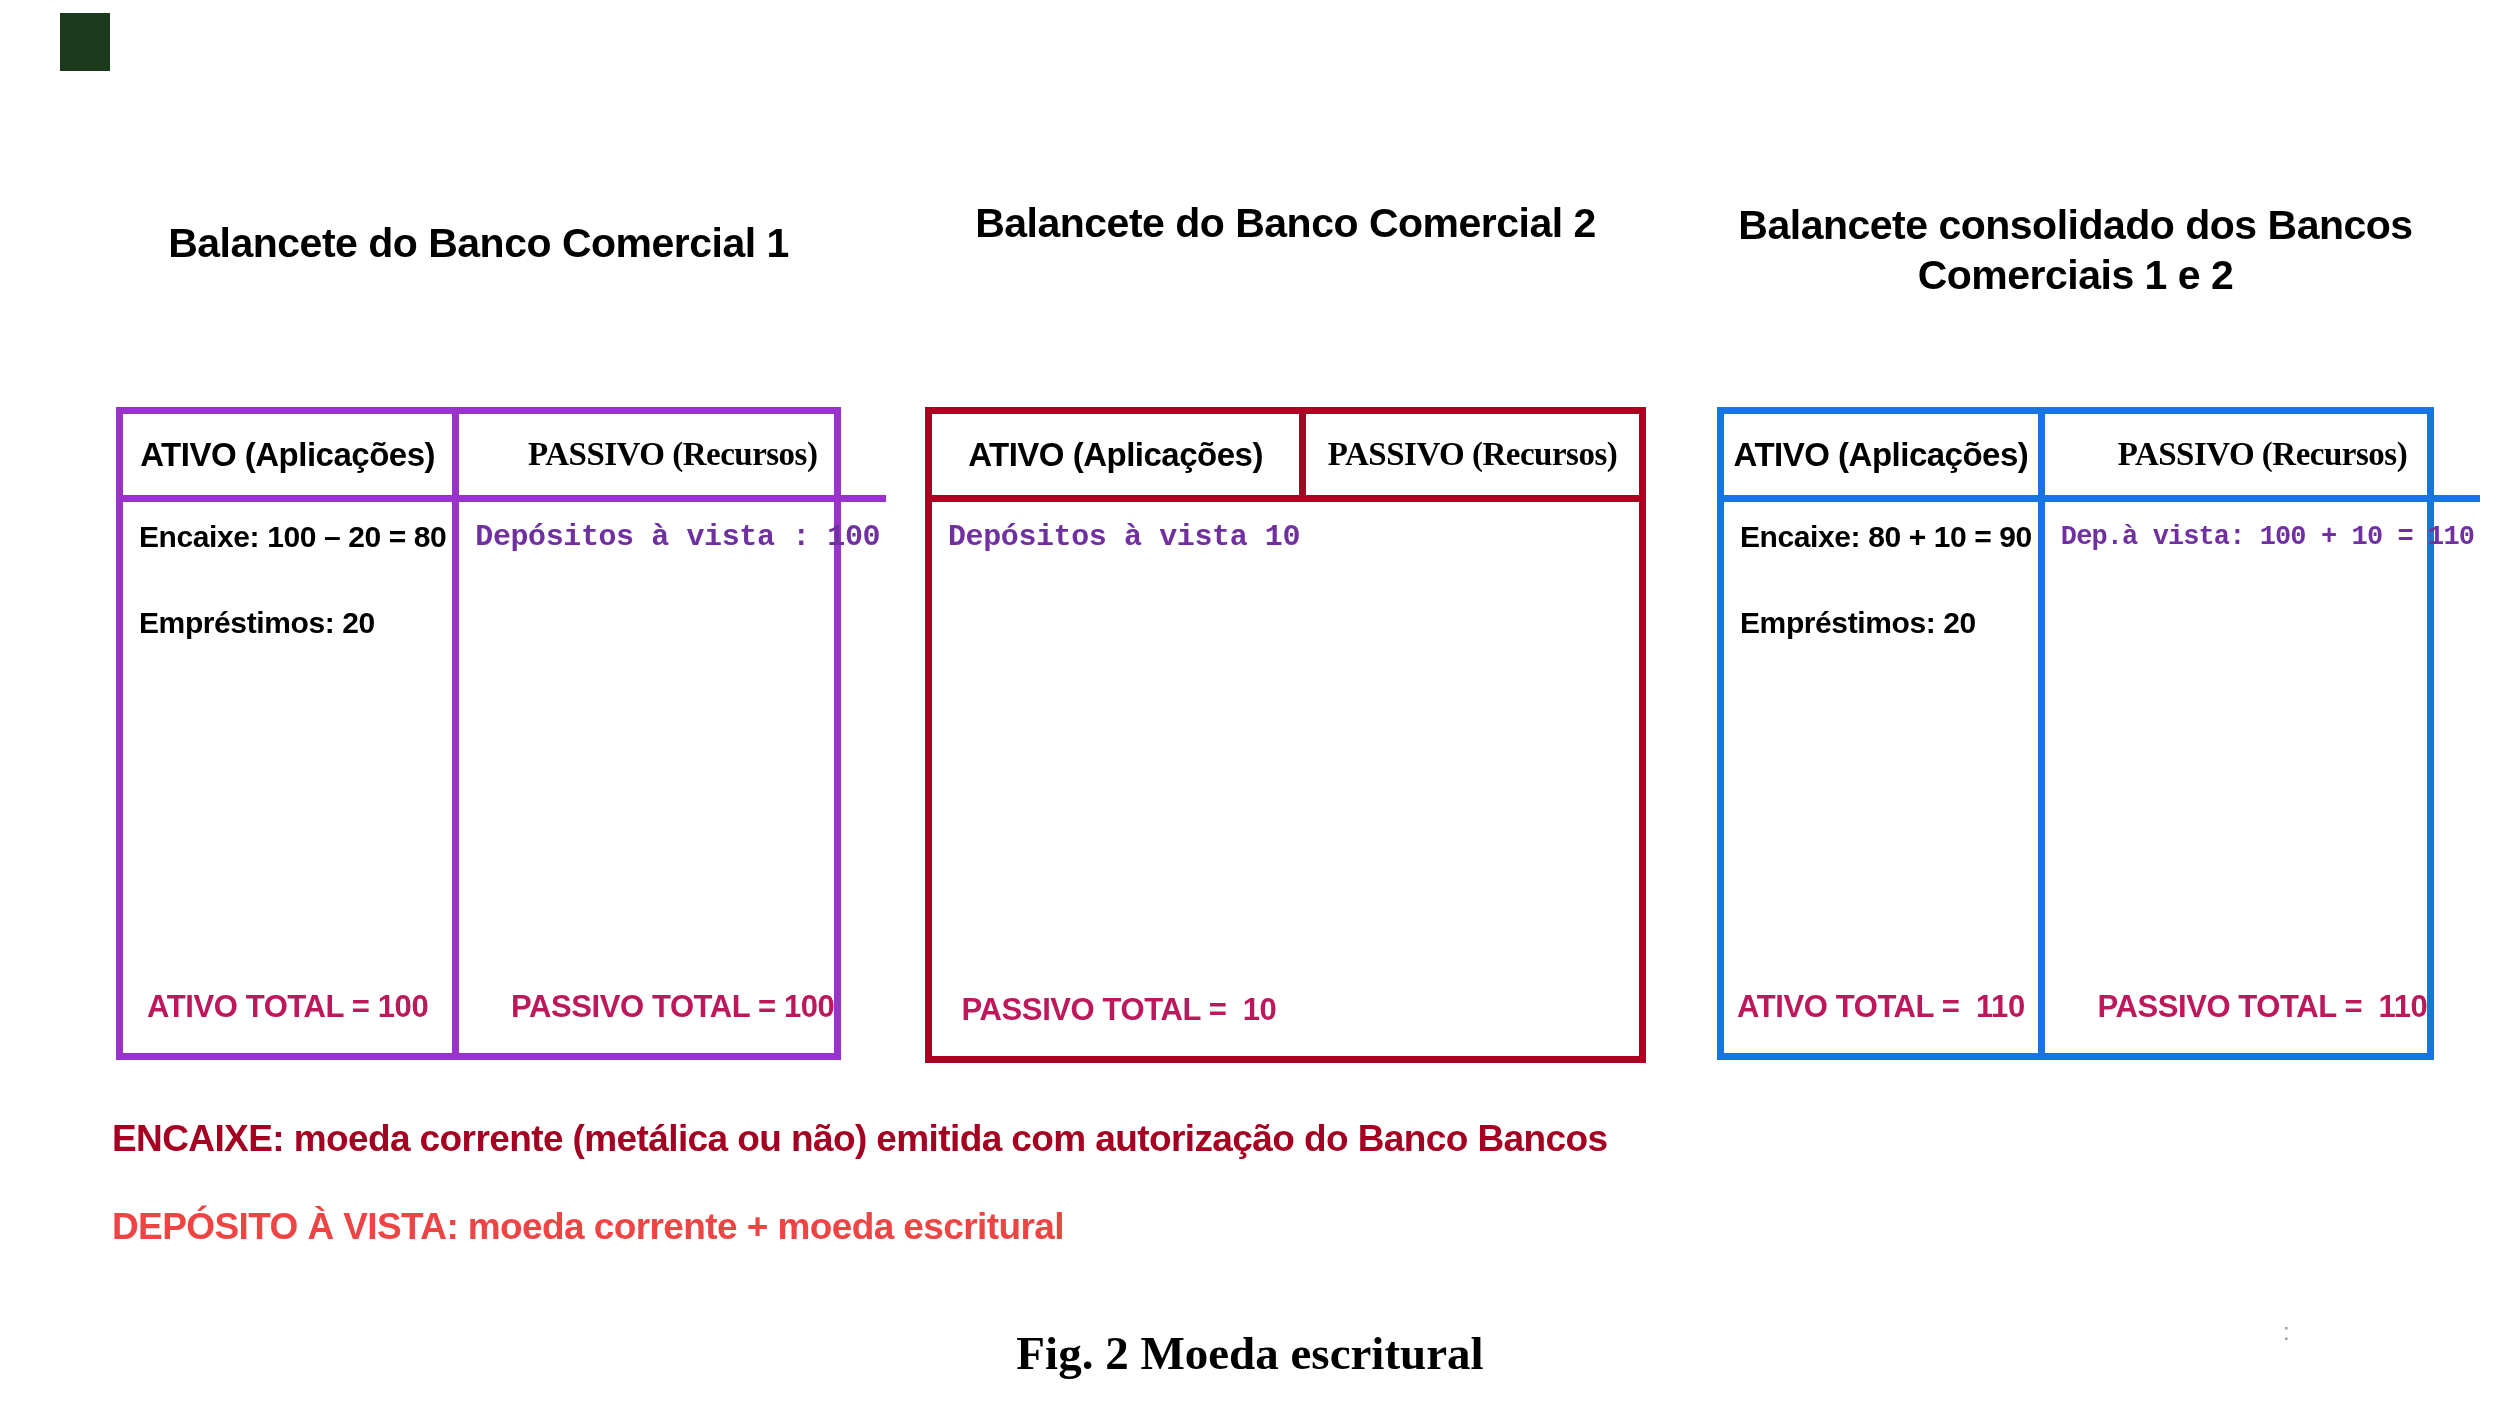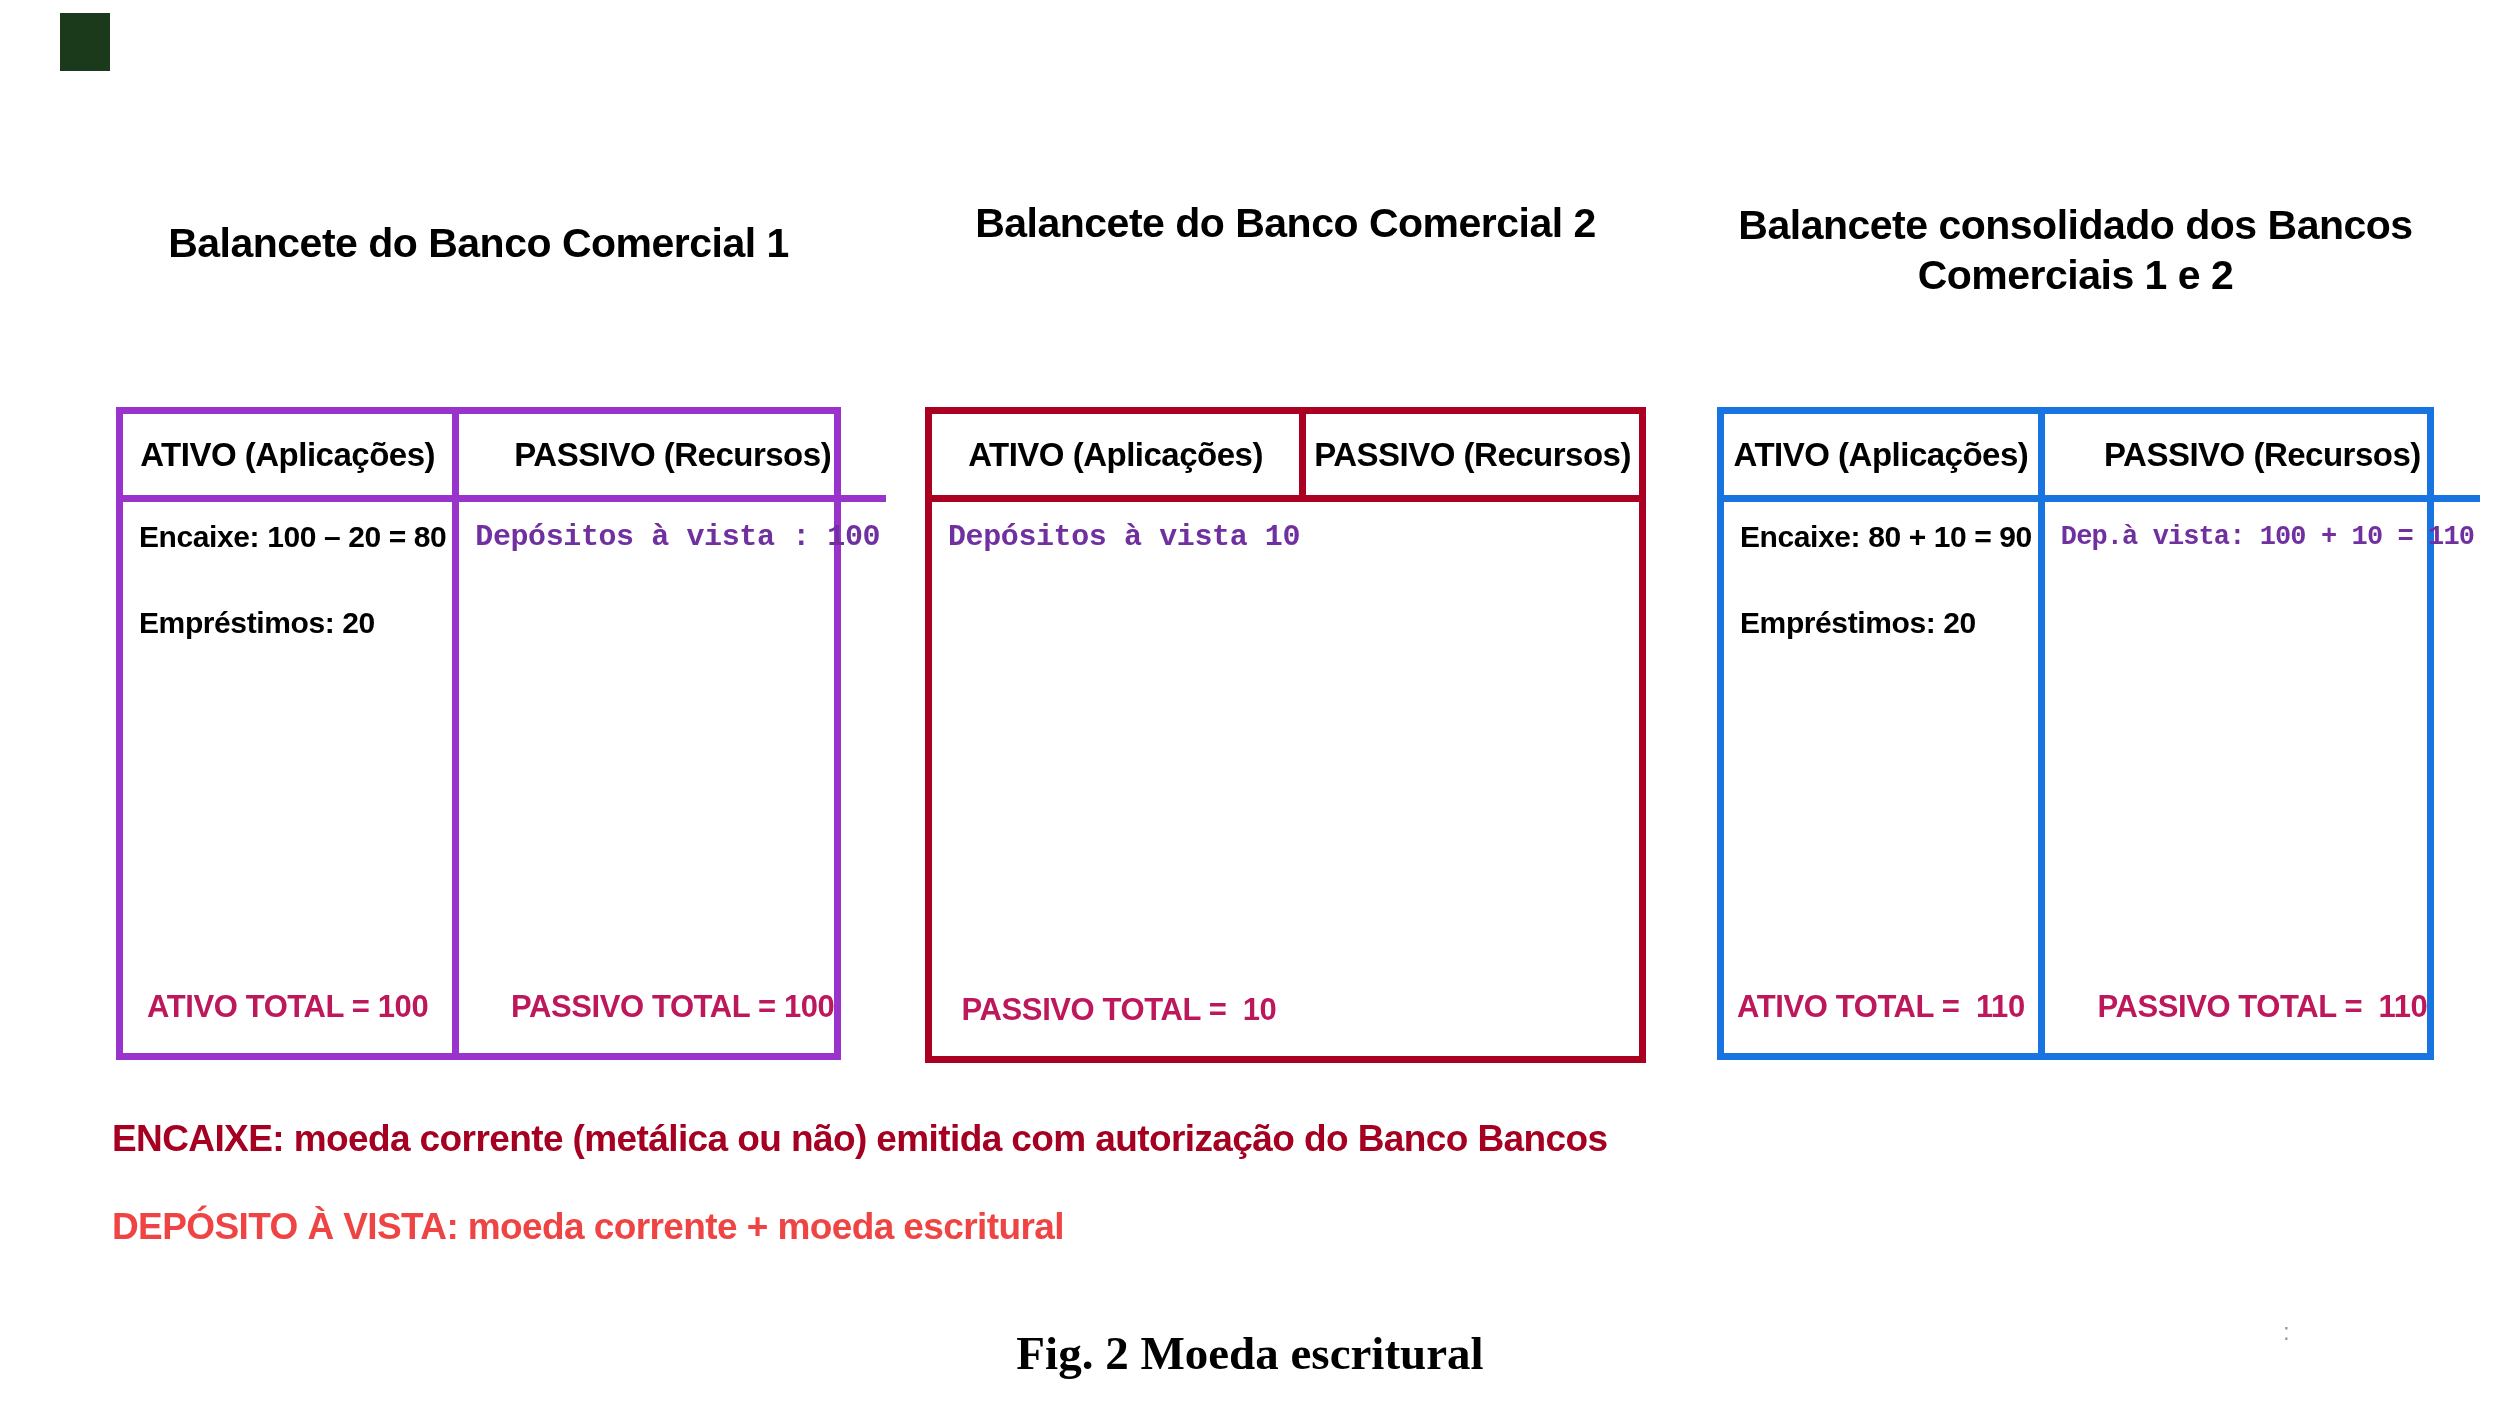--- a/index.html
+++ b/index.html
@@ -40,21 +40,21 @@
   }
   .balance-table.s1{left:116px;top:407px;width:725px;height:653px;}
   .balance-table.s2{left:925px;top:407px;width:721px;height:656px;}
   .balance-table.s3{left:1717px;top:407px;width:717px;height:653px;}
 
   .bt-h{
     display:flex;align-items:center;justify-content:center;
     font-weight:700;font-size:33px;letter-spacing:-0.5px;color:#000;
   }
   .bt-hl{border-right:7px solid var(--accent);border-bottom:7px solid var(--accent);}
-  .bt-hr{border-bottom:7px solid var(--accent);}
+  .bt-hr{border-bottom:7px solid var(--accent);font-family:Liberation Serif, serif;}
 
   .bt-b{position:relative;padding:16px 6px 0 16px;box-sizing:border-box;}
   .bt-bl{border-right:7px solid var(--accent);}
 
   .entry{
     font-weight:700;font-size:30px;letter-spacing:-0.4px;color:#000;
     line-height:38px;white-space:pre;
   }
   .entry + .entry{margin-top:48px;}
   .liab-entry{color:var(--liab,#7030a0);font-family:Liberation Mono, monospace;}

